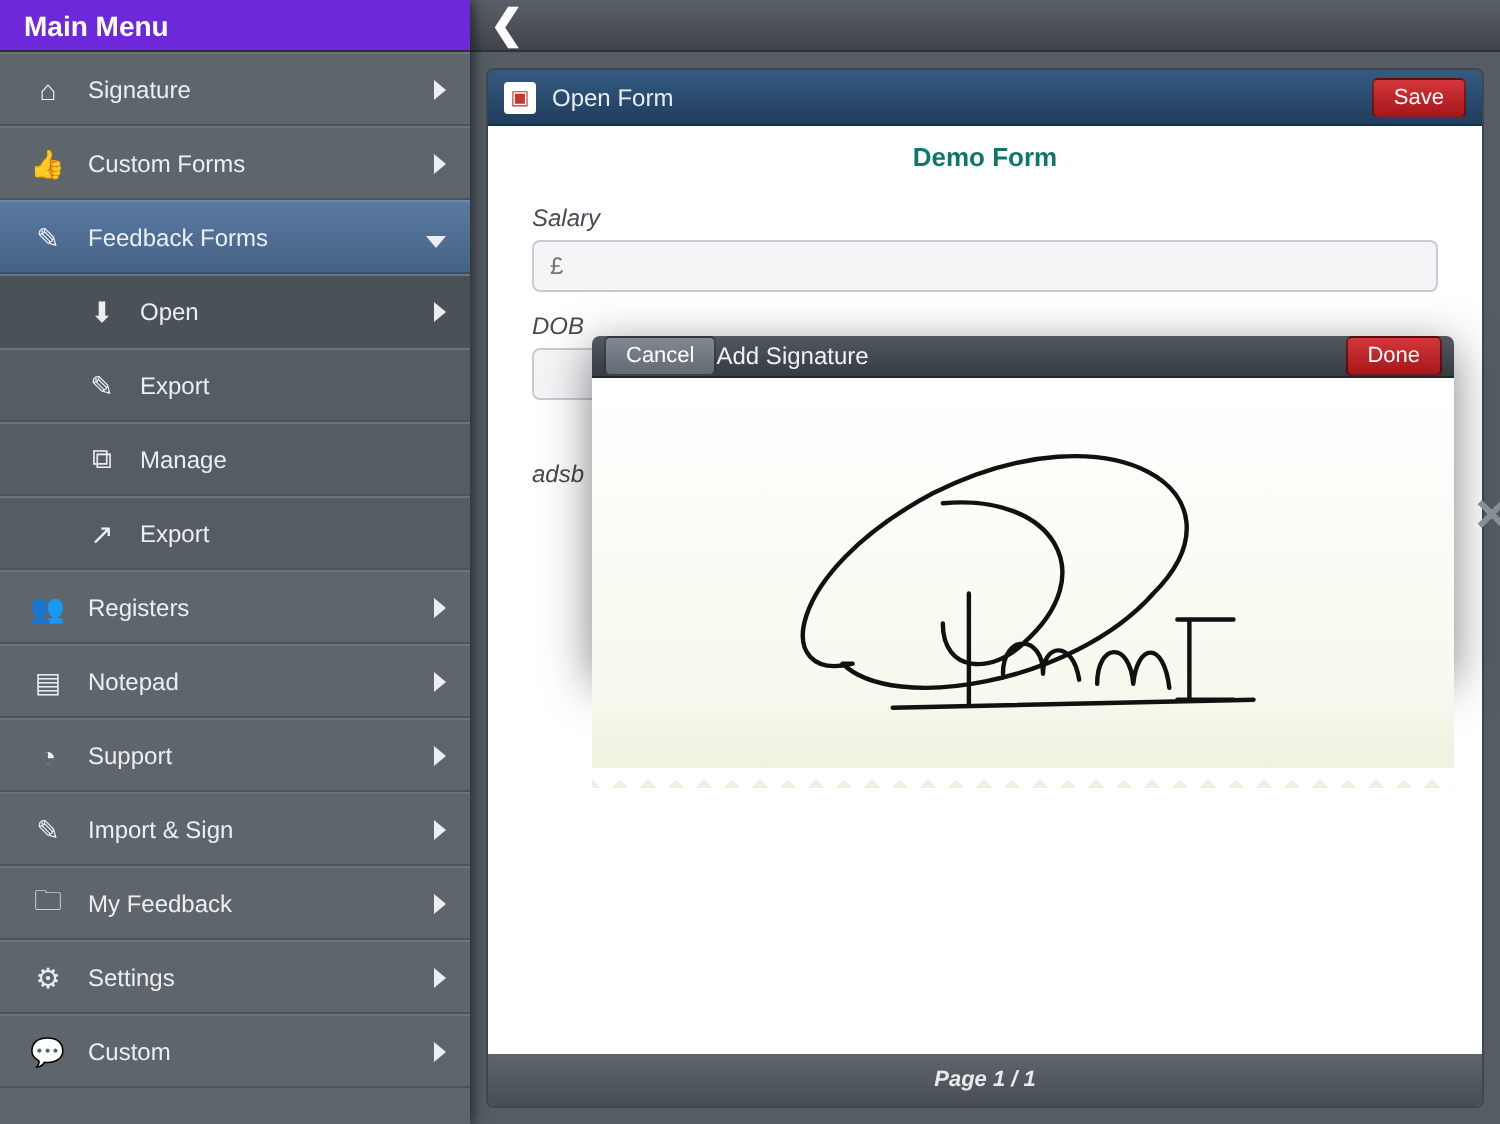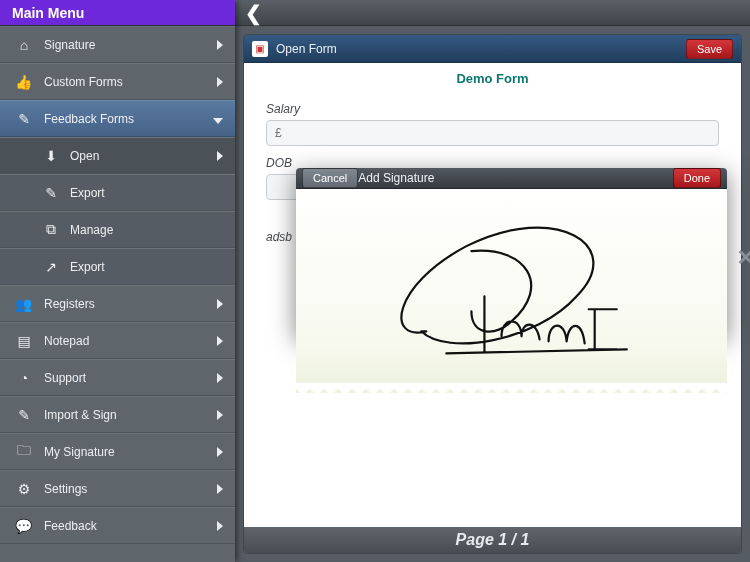--- a/index.html
+++ b/index.html
@@ -31,21 +31,21 @@
   .form-header .fh-icon { width:16px;height:16px;background:#fff;color:#c33;display:inline-flex;align-items:center;justify-content:center;font-size:10px;border-radius:2px; }
   .form-header .fh-title { color:#e7eef6; font-size:12px; flex:1; }
   .btn { height:20px; padding:0 10px; border-radius:3px; font-size:11px; color:#fff; display:inline-flex; align-items:center; border:1px solid rgba(0,0,0,0.4); cursor:pointer; }
   .btn.grey { background:linear-gradient(#6b7684,#505a67); }
   .btn.red  { background:linear-gradient(#d4363a,#a6171b); }
   .form-body { flex:1; background:#fff; display:flex; flex-direction:column; position:relative; }
   .form-title { text-align:center; font-weight:bold; font-size:13px; color:#0f766e; padding:8px 0 12px; }
   .form-fields { padding:0 22px; font-size:12px; color:#464b50; }
   .field-label { margin:4px 0 4px; display:block;font-style:italic; }
   .text-input { width:100%; height:26px; border:1px solid #c8ccd0; border-radius:4px; background:#f3f5f7; padding:0 8px; font-size:12px; color:#7b8088; }
-  .form-footer { height:26px; background:linear-gradient(#5e656b,#474d53); color:#e8ebee; font-size:16px; display:flex; align-items:center; justify-content:center; border-radius:0 0 4px 4px; font-weight:bold; font-style:italic; }
+  .form-footer { height:26px; background:linear-gradient(#5e656b,#474d53); color:#e8ebee; font-size:11px; display:flex; align-items:center; justify-content:center; border-radius:0 0 4px 4px; font-weight:bold; font-style:italic; }
 
   
   .modal { position:absolute; left:296px; top:168px; width:431px; height:168px; display:flex; flex-direction:column; box-shadow:0 6px 24px rgba(0,0,0,0.5); border-radius:4px; overflow:visible; z-index:10; }
   .modal .mheader { height:28px; background:linear-gradient(#515860,#363b41); display:flex; align-items:center; padding:0 6px; border-radius:4px 4px 0 0; border-bottom:1px solid #24282c; }
   .modal .mheader .mtitle { flex:1; text-align:left; color:#eef1f4; font-size:12px; }
   .mbtn { height:20px; padding:0 10px; border-radius:3px; font-size:11px; color:#fff; display:inline-flex; align-items:center; border:1px solid rgba(0,0,0,0.5); cursor:pointer; }
   .mbtn.grey { background:linear-gradient(#808892,#636a73); }
   .mbtn.red  { background:linear-gradient(#d4363a,#a6171b); }
   .sig-area { flex:1; background:linear-gradient(#ffffff,#f7f9ee 80%,#eef2df); position:relative; }
   .sig-area svg { width:100%; height:100%; }
@@ -110,31 +110,31 @@
         <span class="label">Support</span>
         <span class="chev right"></span>
       </li>
       <li class="menu-item">
         <span class="micon">✎</span>
         <span class="label">Import &amp; Sign</span>
         <span class="chev right"></span>
       </li>
       <li class="menu-item">
         <span class="micon">🗀</span>
-        <span class="label">My Signature</span>
+        <span class="label">My Feedback</span>
         <span class="chev right"></span>
       </li>
       <li class="menu-item">
         <span class="micon">⚙</span>
         <span class="label">Settings</span>
         <span class="chev right"></span>
       </li>
       <li class="menu-item">
         <span class="micon">💬</span>
-        <span class="label">Feedback</span>
+        <span class="label">Custom</span>
         <span class="chev right"></span>
       </li>
     </ul>
   </aside>
 
   <main class="main">
     <div class="topbar">
       <span class="back">❮</span>
     </div>
     <div class="content-holder">

